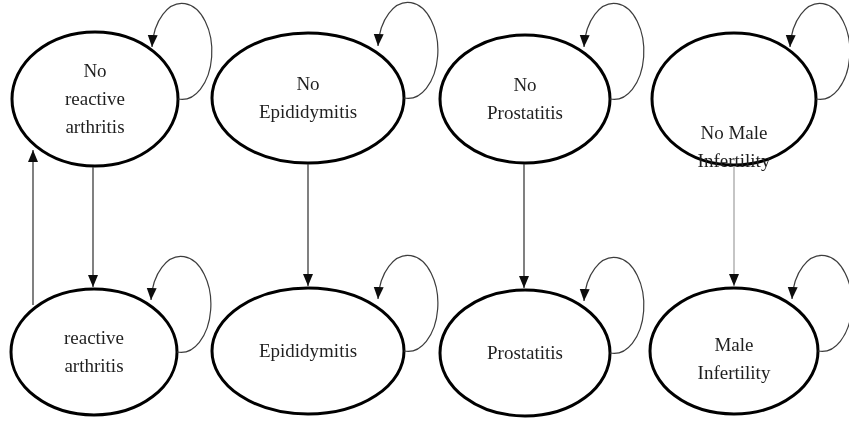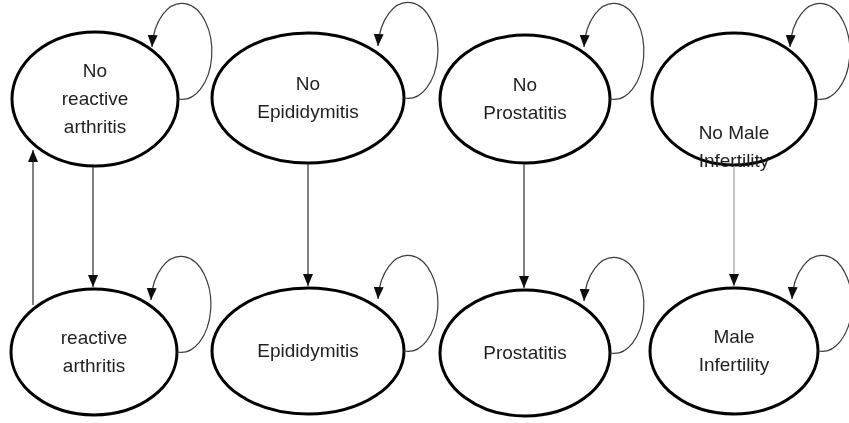--- a/index.html
+++ b/index.html
@@ -5,21 +5,21 @@
   html, body {
     margin: 0;
     padding: 0;
     background: #ffffff;
   }
   .diagram-wrap {
     position: relative;
     width: 849px;
     height: 423px;
     background: #ffffff;
-    font-family: Liberation Sans, sans-serif;
+    font-family: Liberation Serif, serif;
     overflow: hidden;
   }
   .diagram-wrap svg {
     position: absolute;
     left: 0;
     top: 0;
   }
   .state-ellipse {
     fill: #ffffff;
     stroke: var(--state-stroke, #000000);
@@ -96,16 +96,16 @@
   <div class="state-label" style="left:94px;  top:352px;">reactive
 arthritis</div>
   <div class="state-label" style="left:308px; top:98px;">No
 Epididymitis</div>
   <div class="state-label" style="left:308px; top:351px;">Epididymitis</div>
   <div class="state-label" style="left:525px; top:99px;">No
 Prostatitis</div>
   <div class="state-label" style="left:525px; top:353px;">Prostatitis</div>
   <div class="state-label" style="left:734px; top:99px;margin-top:48px;">No Male
 Infertility</div>
-  <div class="state-label" style="left:734px; top:351px;">Male
+  <div class="state-label" style="left:734px; top:359px;">Male
 Infertility</div>
 
 </div>
 
 </body></html>

